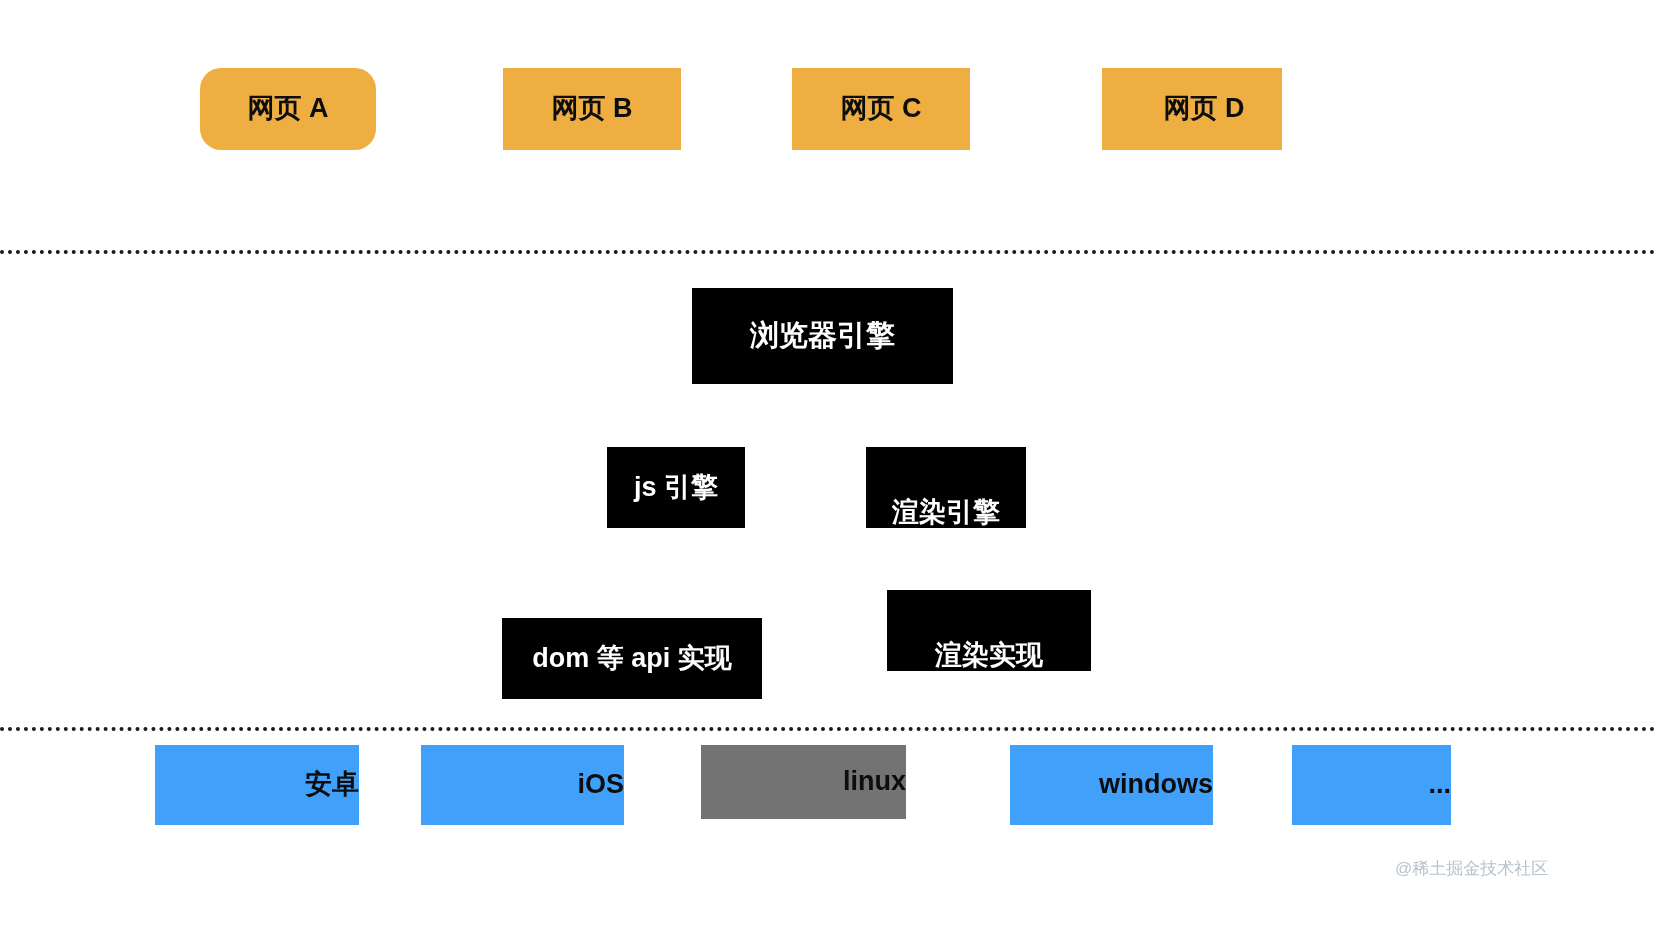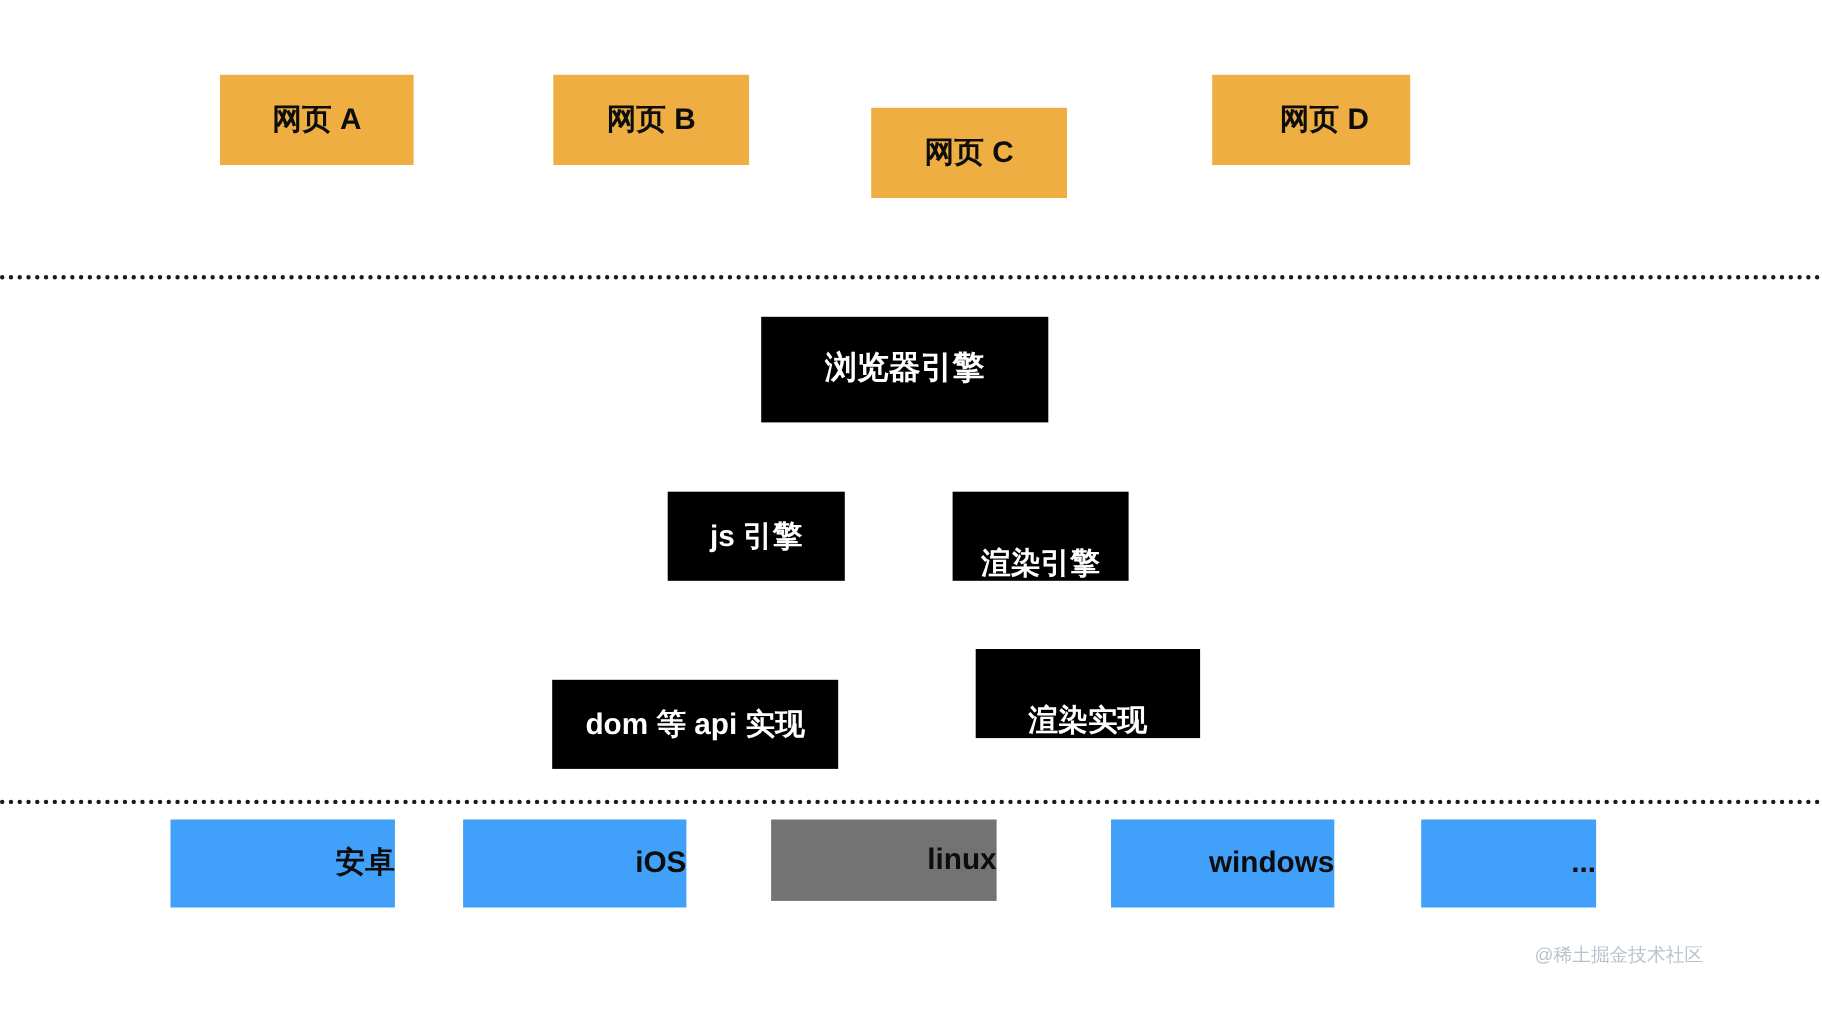--- a/index.html
+++ b/index.html
@@ -65,42 +65,42 @@
     font-weight: 400;
     white-space: nowrap;
   }
 </style>
 </head>
 <body>
 
 <div id="canvas" style="background: rgb(255, 255, 255);">
 
   <div>
-    <div class="box box-page" style="left: 200px; top: 68px; width: 176px; height: 82px; background: rgb(239, 174, 65);">
+    <div class="box box-page" style="left: 200px; top: 68px; width: 176px; height: 82px; background: rgb(239, 174, 65); border-radius: 21px;">
       <span>网页 A</span>
     </div>
     <div class="box box-page" style="left: 503px; top: 68px; width: 178px; height: 82px; background: rgb(239, 174, 65);">
       <span>网页 B</span>
     </div>
-    <div class="box box-page" style="left: 792px; top: 68px; width: 178px; height: 82px; background: rgb(239, 174, 65); margin-top: 30px;">
+    <div class="box box-page" style="left: 792px; top: 68px; width: 178px; height: 82px; background: rgb(239, 174, 65);">
       <span>网页 C</span>
     </div>
     <div class="box box-page" style="left: 1102px; top: 68px; width: 180px; height: 82px; background: rgb(239, 174, 65); padding-left: 24px;">
       <span>网页 D</span>
     </div>
   </div>
 
   <div class="divider" style="top: 250px; border-top-color: rgb(26, 26, 26);"></div>
 
   <div>
     <div class="box box-engine" style="left: 692px; top: 288px; width: 261px; height: 96px; font-size: 29px; background: rgb(0, 0, 0); color: rgb(255, 255, 255);">
       <span>浏览器引擎</span>
     </div>
 
-    <div class="box box-engine" style="left: 607px; top: 447px; width: 161px; height: 81px; font-size: 27px; background: rgb(0, 0, 0); color: rgb(255, 255, 255);">
+    <div class="box box-engine" style="left: 607px; top: 447px; width: 138px; height: 81px; font-size: 27px; background: rgb(0, 0, 0); color: rgb(255, 255, 255);">
       <span>js 引擎</span>
     </div>
     <div class="box box-engine" style="left: 866px; top: 447px; width: 160px; height: 81px; font-size: 27px; background: rgb(0, 0, 0); color: rgb(255, 255, 255); align-items: flex-end;">
       <span>渲染引擎</span>
     </div>
 
     <div class="box box-engine" style="left: 502px; top: 590px; width: 260px; height: 81px; font-size: 27px; background: rgb(0, 0, 0); color: rgb(255, 255, 255); margin-top: 28px;">
       <span>dom 等 api 实现</span>
     </div>
     <div class="box box-engine" style="left: 887px; top: 590px; width: 204px; height: 81px; font-size: 27px; background: rgb(0, 0, 0); color: rgb(255, 255, 255); align-items: flex-end;">

